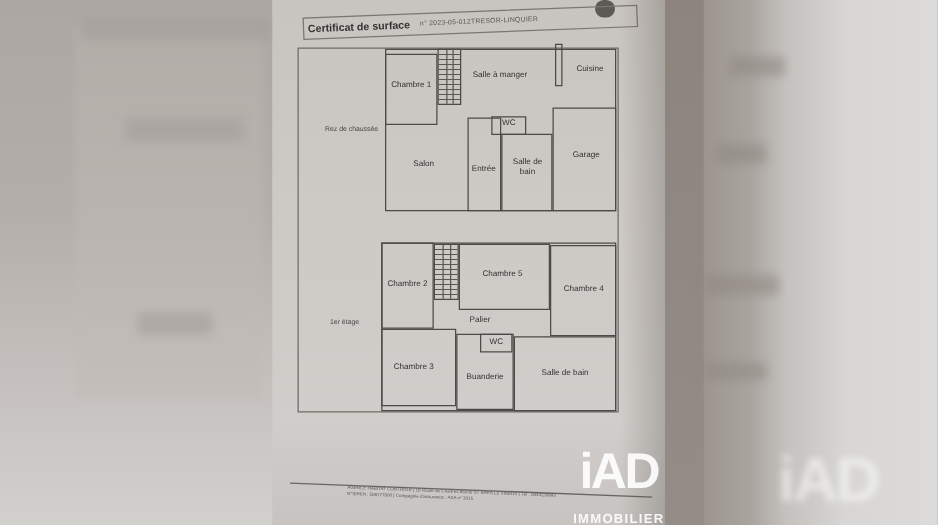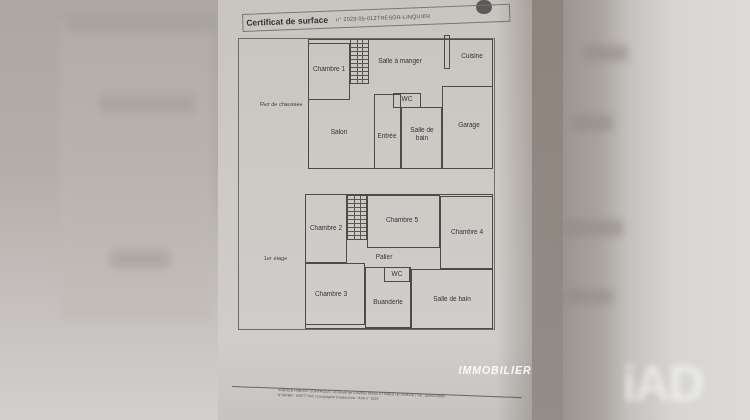--- a/index.html
+++ b/index.html
@@ -65,21 +65,21 @@
     transform:rotate(2.2deg); transform-origin:left top;
   }
   .footer-text {
     position:absolute; left:60px; top:388px; width:260px; font-size:3.6px; color:#555;
     transform:rotate(2.2deg); transform-origin:left top; line-height:1.5;
   }
   .watermark {
     position:absolute; left:450px; top:360px; width:90px; text-align:center; color:rgba(255,255,255,.9);
   }
   .wm-logo { font-size:40px; font-weight:bold; line-height:34px; letter-spacing:-2px; }
-  .wm-sub { font-size:10.5px; letter-spacing:1px; font-weight:bold; margin-top:4px;font-style:italic; }
+  .wm-sub { font-size:10.5px; letter-spacing:1px; font-weight:bold; margin-top:15px; }
   .wm-ghost {
     position:absolute; left:575px; top:355px; width:175px; text-align:center;
     color:rgba(255,255,255,.55); font-weight:bold; font-size:50px; filter:blur(3px); letter-spacing:-2px;
   }
 </style>
 </head>
 <body>
 
 <div class="blur-left">
   <div class="ghost-page"></div>
@@ -169,15 +169,16 @@
   <div class="footer-line"></div>
   <div class="footer-text">
     <div>AGENCE HABITAT CONTROLE | 18 Route de Chartres 85530 ST BRES LE VINEUX | Tél : 0644220993</div>
     <div>N°SIREN : 508777000 | Compagnie d'assurance : AXA n° 3315</div>
   </div>
 
   <div class="page-shade-right"></div>
 </div>
 
 <div class="watermark">
+  <div class="wm-logo">iAD</div>
   <div class="wm-sub">IMMOBILIER</div>
 </div>
 <div class="wm-ghost">iAD</div>
 
 </body></html>

